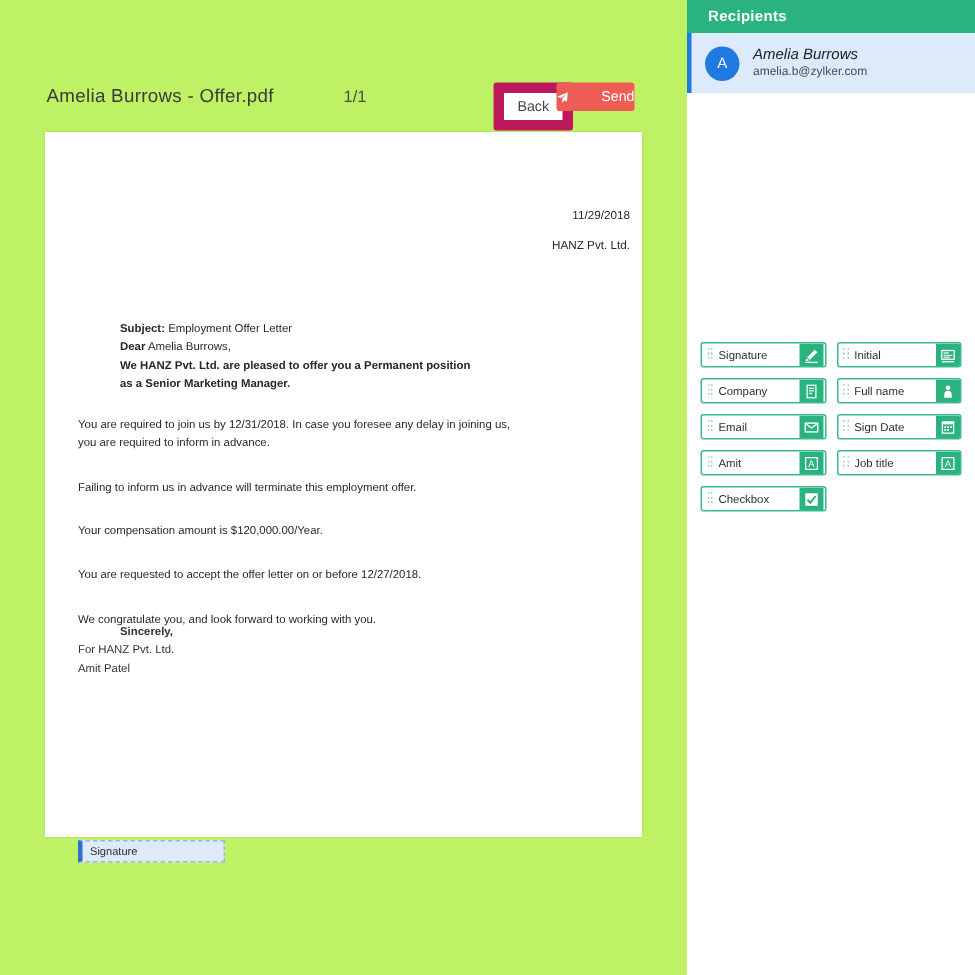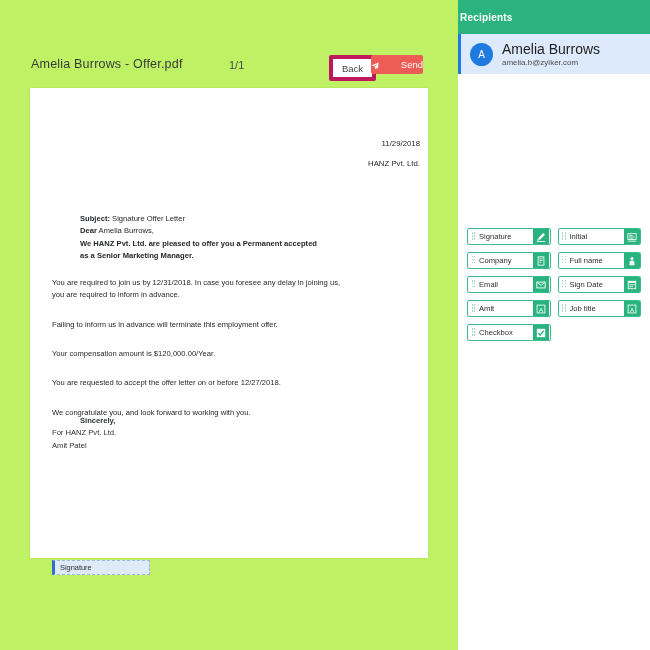--- a/index.html
+++ b/index.html
@@ -25,21 +25,21 @@
     font-size:12.5px;color:#3a3a3a;letter-spacing:.2px;
     white-space:nowrap;
   }
   .page-indicator{
     position:absolute;left:229px;top:59px;
     font-size:11px;color:#4a4a4a;
   }
   .btn-back{
     position:absolute;left:329px;top:55px;
     width:39px;height:18px;
-    background:#ffffff;border:4px solid #be185d;border-radius:2px;
+    background:#ffffff;border:7px solid #be185d;border-radius:2px;
     font-size:9.5px;color:#444;
     display:flex;align-items:center;justify-content:center;
     cursor:pointer;
   }
   .btn-send{
     position:absolute;left:371px;top:55px;
     width:52px;height:19px;
     background:#ee5d55;border:none;border-radius:2px;
     font-size:9.5px;color:#ffffff;
     display:flex;align-items:center;justify-content:space-between;gap:3px;
@@ -77,47 +77,47 @@
   }
 
   
   .right-panel{
     position:relative;
     width:192px;height:650px;
     background:#ffffff;
     flex:0 0 192px;
   }
   .panel-header{
-    height:34px;
+    height:22px;
     background:#2ab37e;
     color:#ffffff;
     font-size:10px;font-weight:bold;
     display:flex;align-items:center;
-    padding-left:2px;
+    padding-left:14px;
     letter-spacing:.2px;
   }
   .recipients-card{position:absolute;left:0;top:0;width:192px;}
   .recipient-row{
     height:40px;
     background:#dceafb;
     border-left:3px solid #1f7ae0;
     box-sizing:border-box;
     display:flex;align-items:center;
     padding-left:9px;gap:9px;
     cursor:pointer;
   }
   .avatar{
     width:23px;height:23px;border-radius:50%;
     background:#1f7ae0;color:#fff;
     font-size:10px;
     display:flex;align-items:center;justify-content:center;
     flex:0 0 23px;
   }
   .recip-text{display:flex;flex-direction:column;line-height:1.3;}
-  .recip-name{font-size:14px;color:#222;}
+  .recip-name{font-size:10px;color:#222;font-style:italic;}
   .recip-mail{font-size:8px;color:#4c4c4c;}
 
   .fields-card{position:absolute;left:0;top:214px;width:192px;}
   .fields-grid{
     padding:14px 9px 0 9px;
     display:grid;
     grid-template-columns:1fr 1fr;
     column-gap:7px;row-gap:7px;
   }
   .chip{
@@ -179,24 +179,24 @@
     <div class="page">
 
       <div class="meta">
         <span class="d">11/29/2018</span>
         <span class="d">HANZ Pvt. Ltd.</span>
       </div>
 
       <div class="body-block">
         <p class="para tight">
           <span class="b">Subject:</span>
-          <span>Signature Offer Letter</span><br>
+          <span>Employment Offer Letter</span><br>
           <span class="b">Dear</span>
           <span>Amelia Burrows,</span><br>
-          <span class="b">We HANZ Pvt. Ltd. are pleased to offer you a Permanent accepted</span><br>
+          <span class="b">We HANZ Pvt. Ltd. are pleased to offer you a Permanent position</span><br>
           <span class="b">as a Senior Marketing Manager.</span>
         </p>
 
         <p class="para">
           <span>You are required to join us by 12/31/2018. In case you foresee any delay in joining us,</span><br>
           <span>you are required to inform in advance.</span>
         </p>
 
         <p class="para">Failing to inform us in advance will terminate this employment offer.</p>
 

